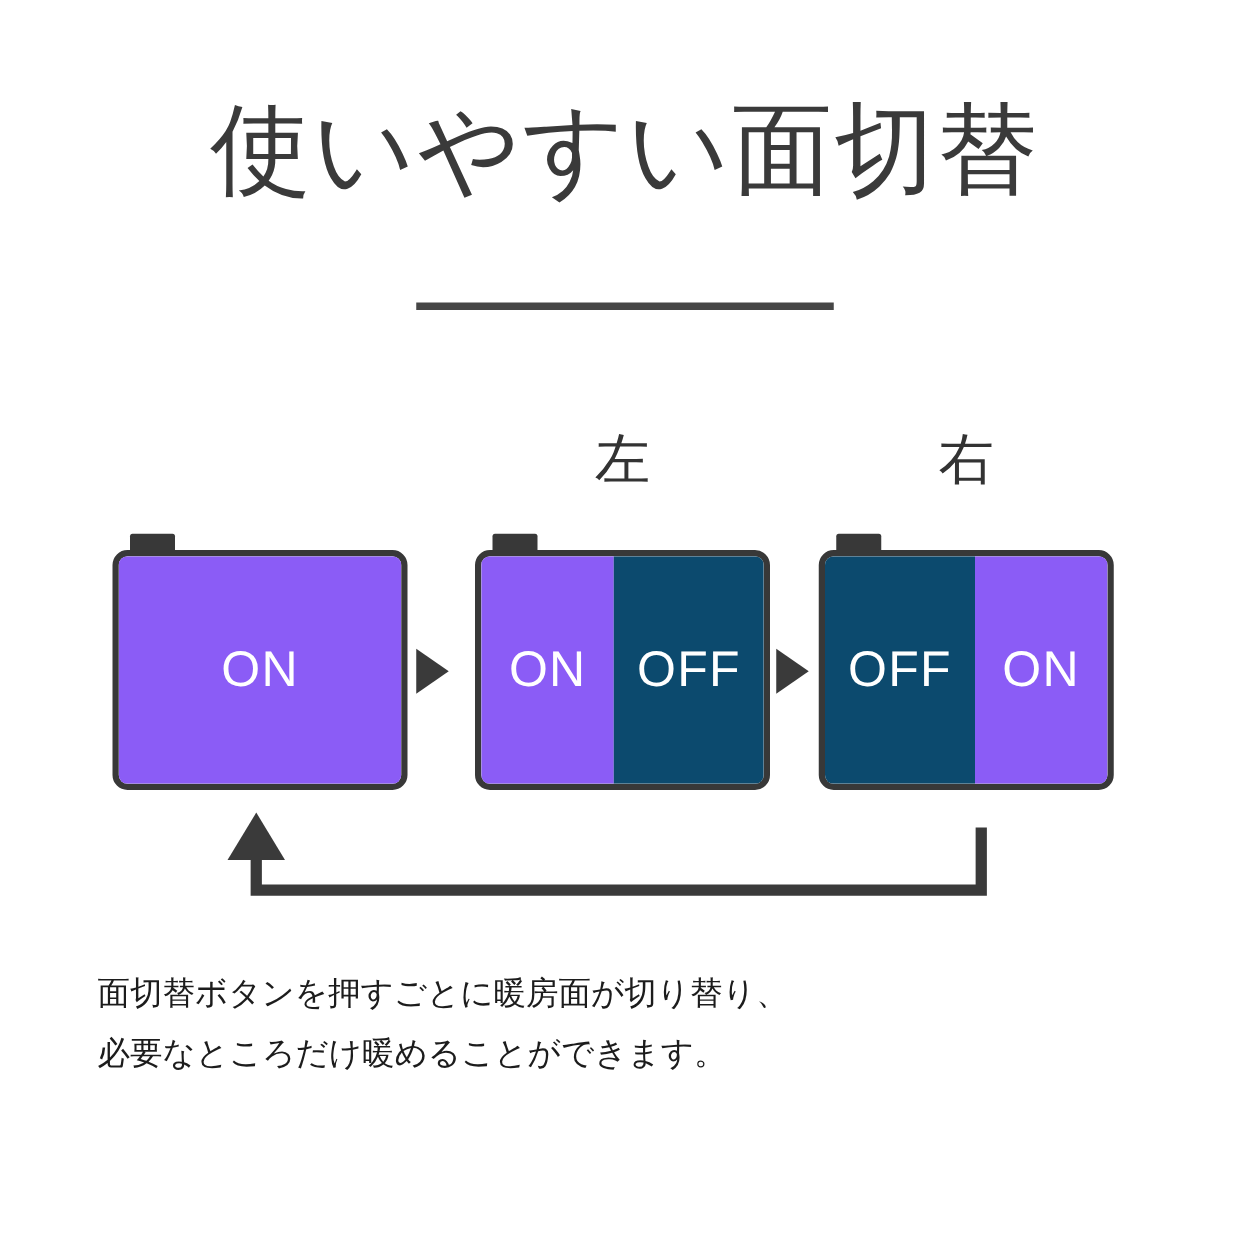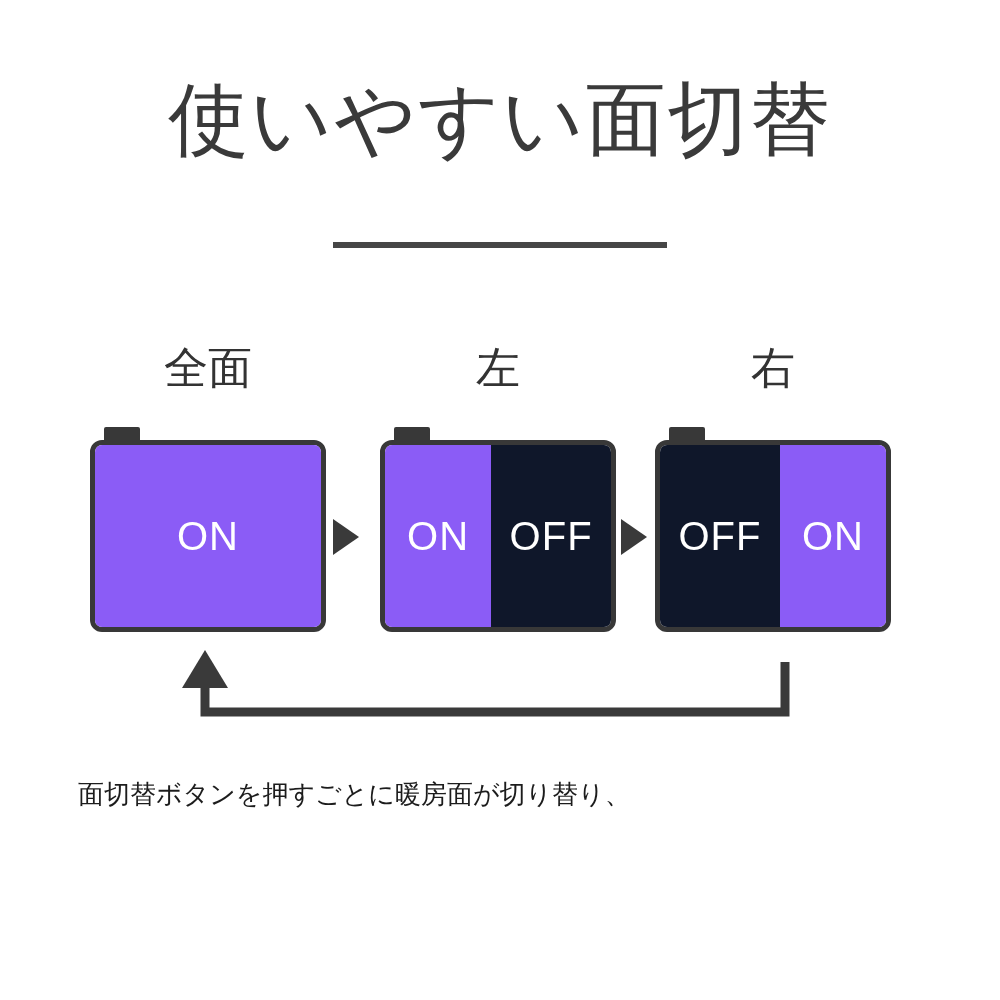--- a/index.html
+++ b/index.html
@@ -76,21 +76,21 @@
     height: 100%;
     display: flex;
     align-items: center;
     justify-content: center;
     font-size: 40px;
     letter-spacing: 1px;
     color: #ffffff;
     user-select: none;
   }
   .seg.on  { background: #8b5cf6; }
-  .seg.off { background: #0f172a; }
+  .seg.off { background: #0c4a6e; }
   .seg.half-l { width: 47%; }
   .seg.half-r { width: 53%; }
   .seg.half-l2 { width: 53%; }
   .seg.half-r2 { width: 47%; }
   .seg.full { width: 100%; }
 
   
   .nub {
     position: absolute;
     top: 427px;
@@ -140,21 +140,20 @@
 </style>
 </head>
 <body>
 
 <div id="page">
 
   <div class="title">使いやすい面切替</div>
 
   <div class="divider"></div>
 
-  <div class="panel-label l1">全面</div>
   <div class="panel-label l2">左</div>
   <div class="panel-label l3">右</div>
 
   <div class="nub n1"></div>
   <div class="panel p1">
     <div class="seg on full">ON</div>
   </div>
 
   <div class="step-arrow a1"></div>
 
@@ -174,15 +173,16 @@
 
   <div class="loop">
     <svg width="700" height="80" viewBox="0 0 700 80" xmlns="http://www.w3.org/2000/svg">
       <path d="M 55 26 L 55 64 L 635 64 L 635 14" fill="none" stroke="#3a3a3a" stroke-width="9" stroke-linecap="butt" stroke-linejoin="miter"></path>
       <polygon points="55,2 78,40 32,40" fill="#3a3a3a"></polygon>
     </svg>
   </div>
 
   <div class="caption">
     <div>面切替ボタンを押すごとに暖房面が切り替り、</div>
+    <div>必要なところだけ暖めることができます。</div>
   </div>
 
 </div>
 
 </body></html>

